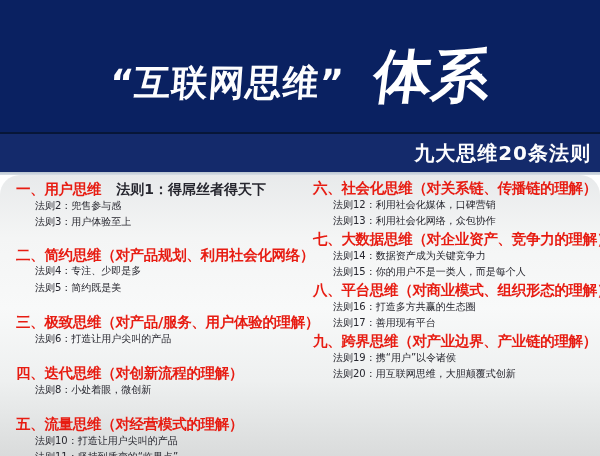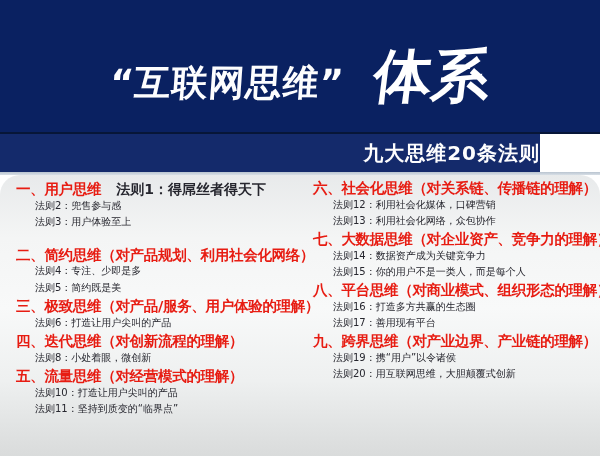--- a/index.html
+++ b/index.html
@@ -33,26 +33,27 @@
   }
   .title-main{
     color:#ffffff;
     font-size:58px;
     font-weight:bold;
     transform:skewX(-7deg);
     white-space:nowrap;
   }
   .seam{width:600px;height:2px;background:#071638;}
   .banner{
-    width:540px;height:38px;
+    width:600px;height:38px;
     background:#142a6b;
     box-sizing:border-box;
     display:flex;
     align-items:center;
     justify-content:flex-end;
+    padding-right:9px;
   }
   .banner-text{
     color:#fdfdfe;
     font-size:20px;
     font-weight:bold;
     letter-spacing:1px;
     white-space:nowrap;
   }
   .lightline{
     width:600px;height:3px;
@@ -81,21 +82,21 @@
     letter-spacing:0;
   }
   .rule{
     font-size:10px;
     font-weight:normal;
     color:#26262e;
     padding-left:19px;
   }
   .col-right .rule{padding-left:20px;}
   .col .group + .group{margin-top:1.5px;}
-  .col-left .group + .group{margin-top:2px;}
+  .col-left .group + .group{margin-top:18px;}
   .col-left .group:nth-child(2){margin-top:16px;}
 </style>
 </head>
 <body>
 
 <div class="slide">
 
   <div class="header">
     <span class="title-quoted">“互联网思维”</span>
     <span class="title-main">体系</span>

